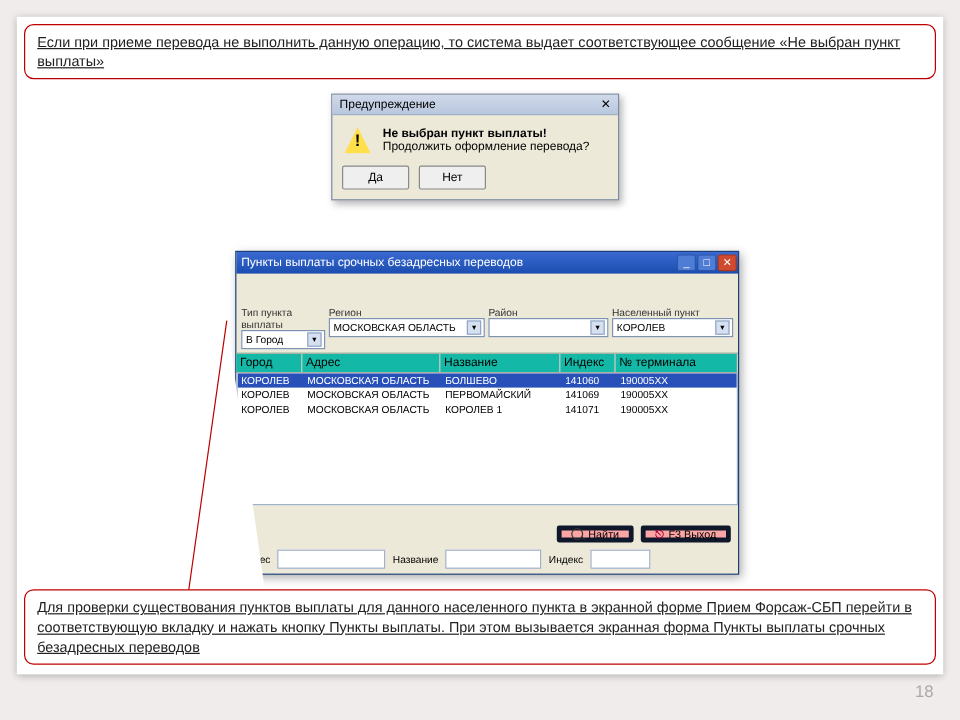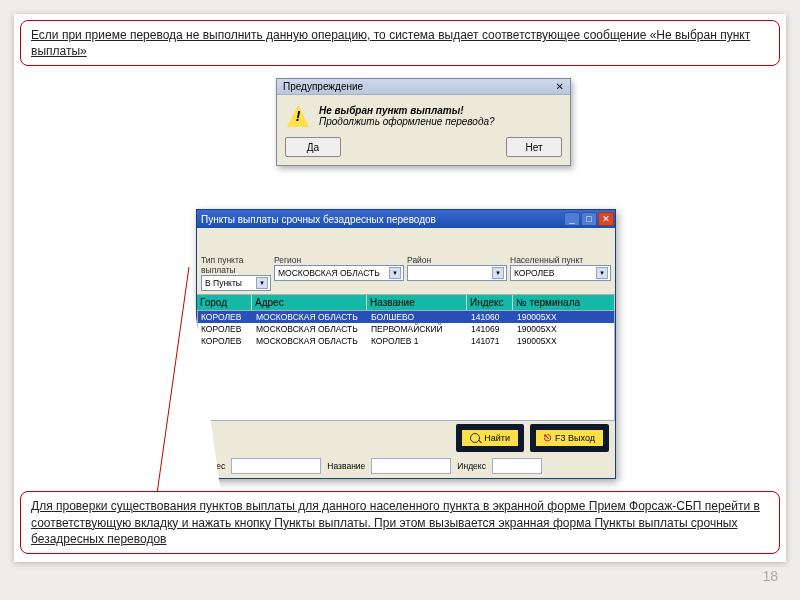--- a/index.html
+++ b/index.html
@@ -26,45 +26,45 @@
     color: #222;
     text-decoration: underline;
   }
   .callout.top { left: 6px; top: 6px; right: 6px; }
   .callout.bottom { left: 6px; right: 6px; bottom: 8px; }
   .pointer-svg { position:absolute; left:135px; top:253px; }
 
   
   .dlg-warn {
     position: absolute; left: 262px; top: 64px;
-    width: 295px;
+    width: 240px;
     border: 1px solid #7b8aa5;
     background: #ece9d8;
     box-shadow: 2px 3px 6px rgba(0,0,0,0.3);
     font-size: 10px;
   }
   .dlg-title {
     background: linear-gradient(#cfd9ea,#b9c7de);
     border-bottom: 1px solid #9fb0c9;
     padding: 2px 6px;
     display:flex; justify-content:space-between; align-items:center;
   }
-  .dlg-body { display:flex; gap:10px; padding:10px 10px 6px; align-items:flex-start;font-style:italic; }
+  .dlg-body { display:flex; gap:10px; padding:10px 10px 6px; align-items:flex-start; }
   .warn-icon {
     width:22px; height:22px;
     background: #ffdf4a;
     clip-path: polygon(50% 0, 100% 100%, 0 100%);
     position:relative;
   }
   .warn-icon::after{
     content:"!";
     position:absolute; left:0; right:0; top:3px;
     text-align:center; font-weight:bold; font-size:14px; color:#000;
   }
-  .dlg-btns { display:flex; gap:24px; justify-content:space-between; padding:4px 8px 8px; }
+  .dlg-btns { display:flex; gap:8px; justify-content:flex-start; padding:4px 8px 8px; }
   .win-btn {
     min-width:56px; height:20px;
     background:#efefef;
     border:1px solid #888; border-radius:2px;
     font-size:10px;
   }
 
   
   .win {
     position:absolute; left:182px; top:195px;
@@ -133,22 +133,22 @@
   .bottom-bar{
     position:absolute; left:4px; right:4px; bottom:4px;
     display:flex; align-items:center; gap:6px;
     font-size:8.5px;
   }
   .bottom-bar .inp{
     flex:1; height:16px; background:#fff; border:1px solid #9fb0c9;
     display:flex; align-items:center; padding:0 3px;
   }
   .btn2{
-    height:28px; padding:0 8px;
-    background:#fde047; border:6px solid #0f172a; border-radius:2px;
+    height:14px; padding:0 8px;
+    background:#fca5a5; border:4px solid #0f172a; border-radius:2px;
     display:flex; align-items:center; gap:4px; font-size:9px;
   }
   .mag{ display:inline-block; width:10px;height:10px;border:1px solid #333;border-radius:50%; position:relative;}
   .mag::after{content:"";position:absolute;left:7px;top:7px;width:4px;height:1px;background:#333;transform:rotate(45deg);}
   .exit-ico{ color:#a03; font-weight:bold; }
 
   .pagenum {
     position:absolute; right:22px; bottom:16px;
     font-size:14px; color:#aaa;
   }
@@ -187,21 +187,21 @@
         <div class="win-ctrl">_</div>
         <div class="win-ctrl">□</div>
         <div class="win-ctrl close">✕</div>
       </div>
     </div>
 
     <div class="filter-row">
       <div>
         <div class="field-label">Тип пункта выплаты</div>
         <div class="combo">
-          <span>В Пункты</span>
+          <span>В Город</span>
           <span class="arr">▾</span>
         </div>
       </div>
       <div>
         <div class="field-label">Регион</div>
         <div class="combo">
           <span>МОСКОВСКАЯ ОБЛАСТЬ</span>
           <span class="arr">▾</span>
         </div>
       </div>

